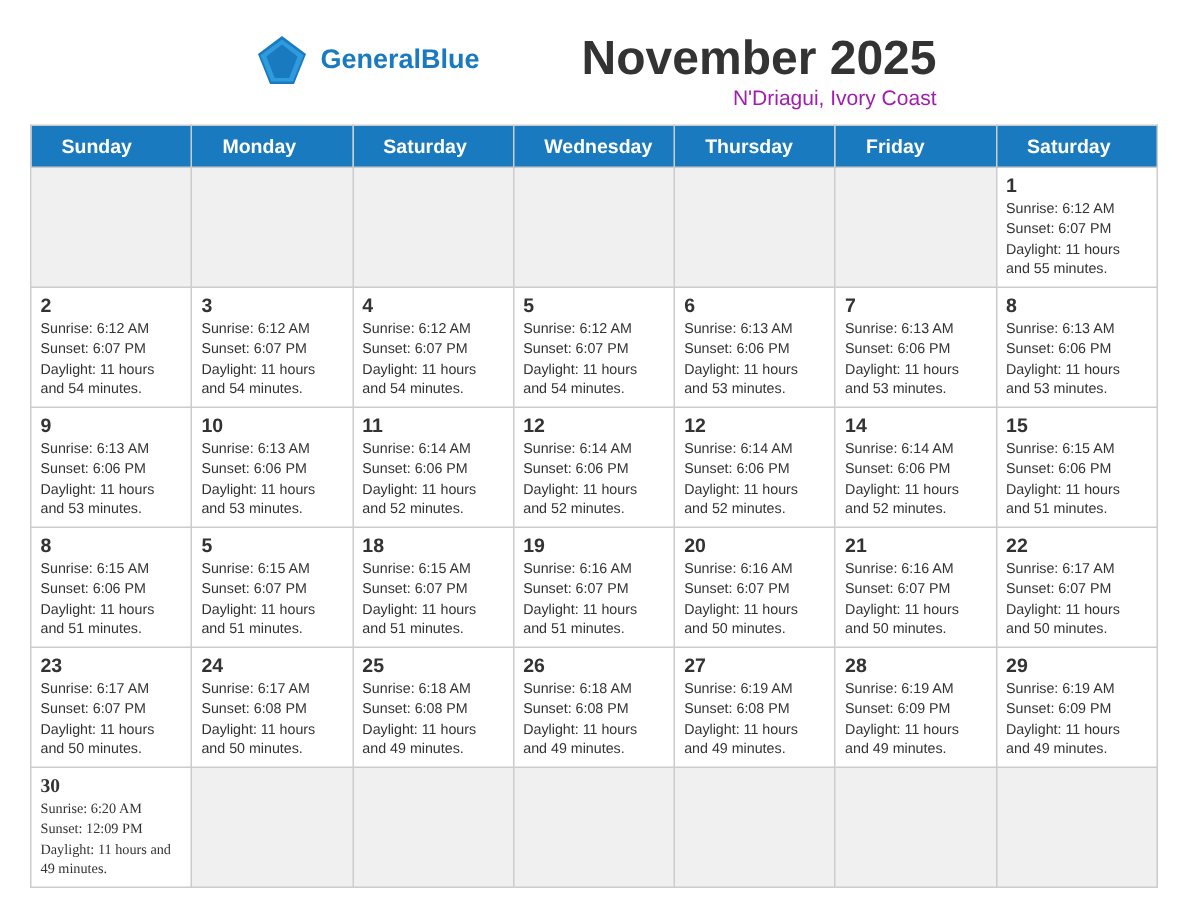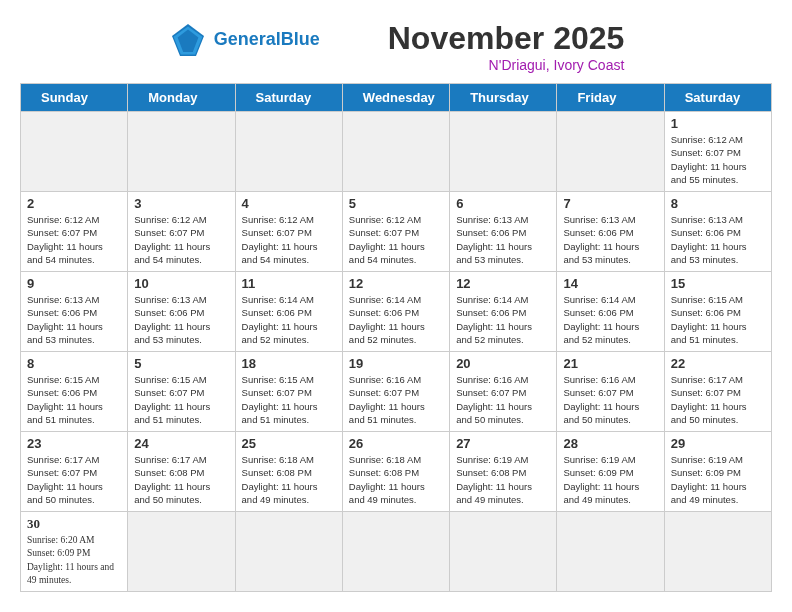--- a/index.html
+++ b/index.html
@@ -310,21 +310,21 @@
           <span class="day-number">29</span>
           <div class="cell-text" style="white-space: pre-line;">Sunrise: 6:19 AM
 Sunset: 6:09 PM
 Daylight: 11 hours and 49 minutes.</div>
         </td>
       </tr>
       <tr>
         <td class="last-row">
           <span class="day-number">30</span>
           <div class="cell-text" style="white-space: pre-line;">Sunrise: 6:20 AM
-Sunset: 6:09 PM
+Sunset: 12:09 PM
 Daylight: 11 hours and 49 minutes.</div>
         </td>
         <td class="last-row empty"></td>
         <td class="last-row empty"></td>
         <td class="last-row empty"></td>
         <td class="last-row empty"></td>
         <td class="last-row empty"></td>
         <td class="last-row empty"></td>
       </tr>
     </tbody>

